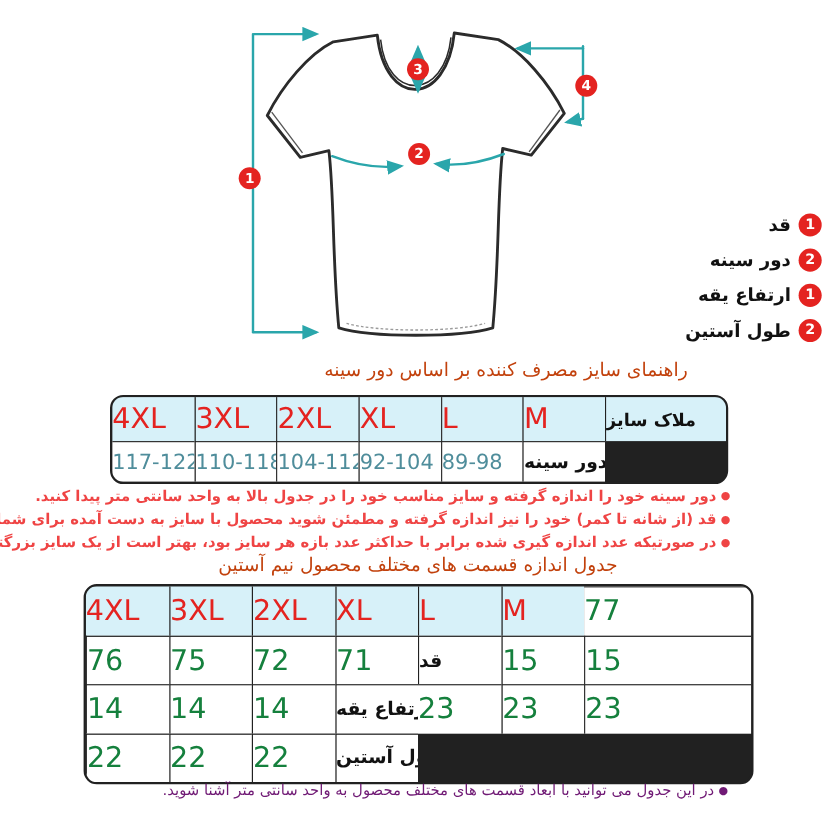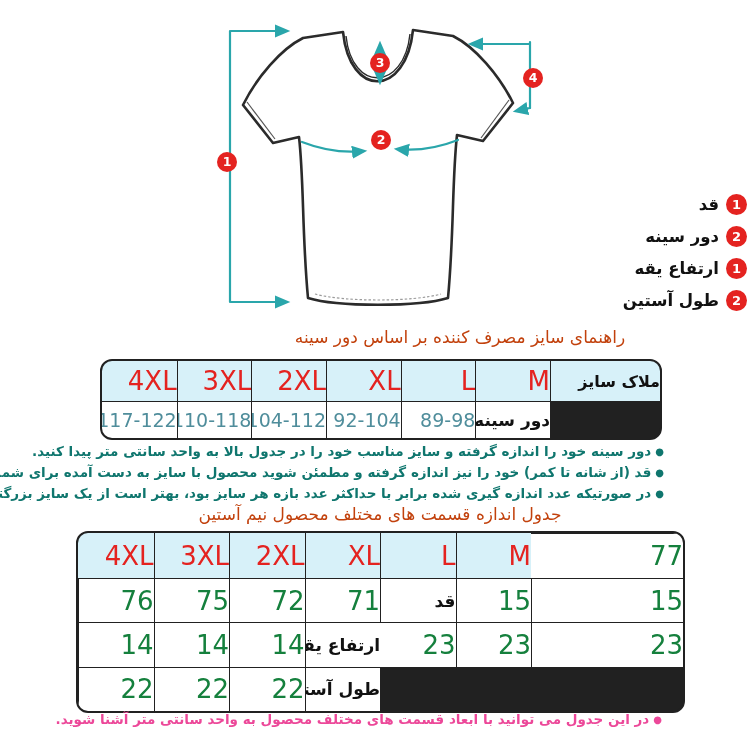--- a/index.html
+++ b/index.html
@@ -30,38 +30,38 @@
   
   .sg-table{
     position:absolute;border:2.5px solid #212121;border-radius:12px;overflow:hidden;
     display:grid;background:#212121;
   }
   #table-size{left:100px;top:359px;width:558px;height:77px;
     grid-template-columns:repeat(6,1fr) 110px;grid-template-rows:40px 1fr;}
   #table-dims{left:76px;top:531px;width:605px;height:178px;
     grid-template-columns:repeat(6,1fr) 152px;grid-template-rows:45px 1fr 1fr 1fr;}
   .cell{
-    background:#fff;display:flex;align-items:center;justify-content:flex-end;
+    background:#fff;display:flex;align-items:center;justify-content:flex-start;
     border-left:1.6px solid #212121;border-top:1.6px solid #212121;
     overflow:hidden;white-space:nowrap;
   }
   .cell.first-col{border-left:none;}
   .cell.first-row{border-top:none;}
   .cell.head{background:#d7f1f9;}
   .size-label{color:#e42320;font-size:26px;letter-spacing:0;}
   .fa-head{color:#111;font-weight:bold;font-size:16px;direction:rtl;}
   .fa-rowlabel{color:#111;font-weight:bold;font-size:17px;direction:rtl;}
   .val-sm{color:#4f8d9b;font-size:19px;}
   .val-lg{color:#15803d;font-size:26px;}
   
   .notes{position:absolute;top:441px;right:86px;width:645px;direction:rtl;text-align:right;}
-  .note-line{font-size:13.5px;font-weight:bold;color:#0f766e;line-height:20px;white-space:nowrap;}
+  .note-line{font-size:13.5px;font-weight:bold;color:#ef4444;line-height:20px;white-space:nowrap;}
   .note-dot{font-size:10px;margin-left:4px;vertical-align:1px;}
   .footer-note{position:absolute;top:711px;right:88px;direction:rtl;text-align:right;
-    font-size:13.5px;font-weight:bold;color:#ec4899;white-space:nowrap;}
+    font-size:13.5px;font-weight:normal;color:#701a75;white-space:nowrap;}
 </style>
 </head>
 <body>
 
 <svg class="diagram-svg" viewBox="0 0 380 300">
   <defs>
     <marker id="ah" markerWidth="8" markerHeight="8" refX="5.5" refY="3" orient="auto">
       <path d="M0,0 L7,3 L0,6 Z" fill="#2aa6ab"></path>
     </marker>
   </defs>

